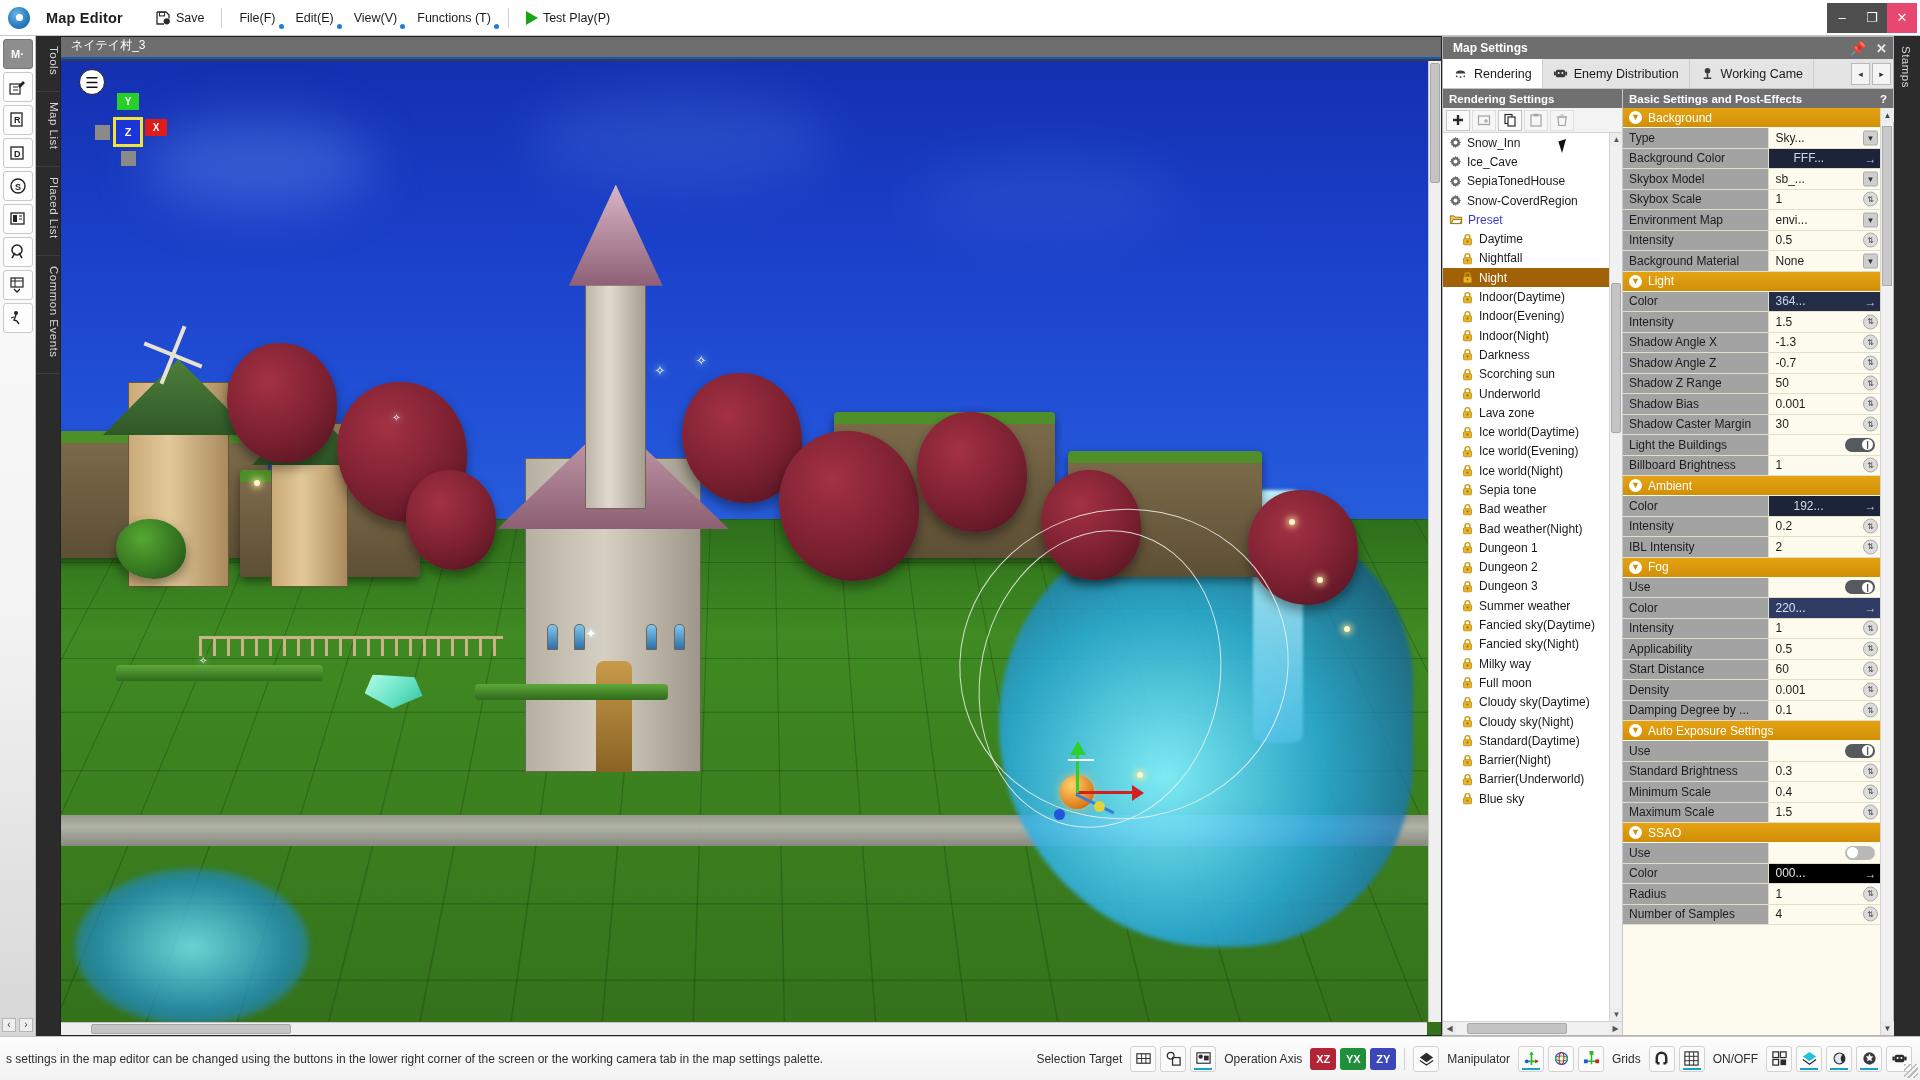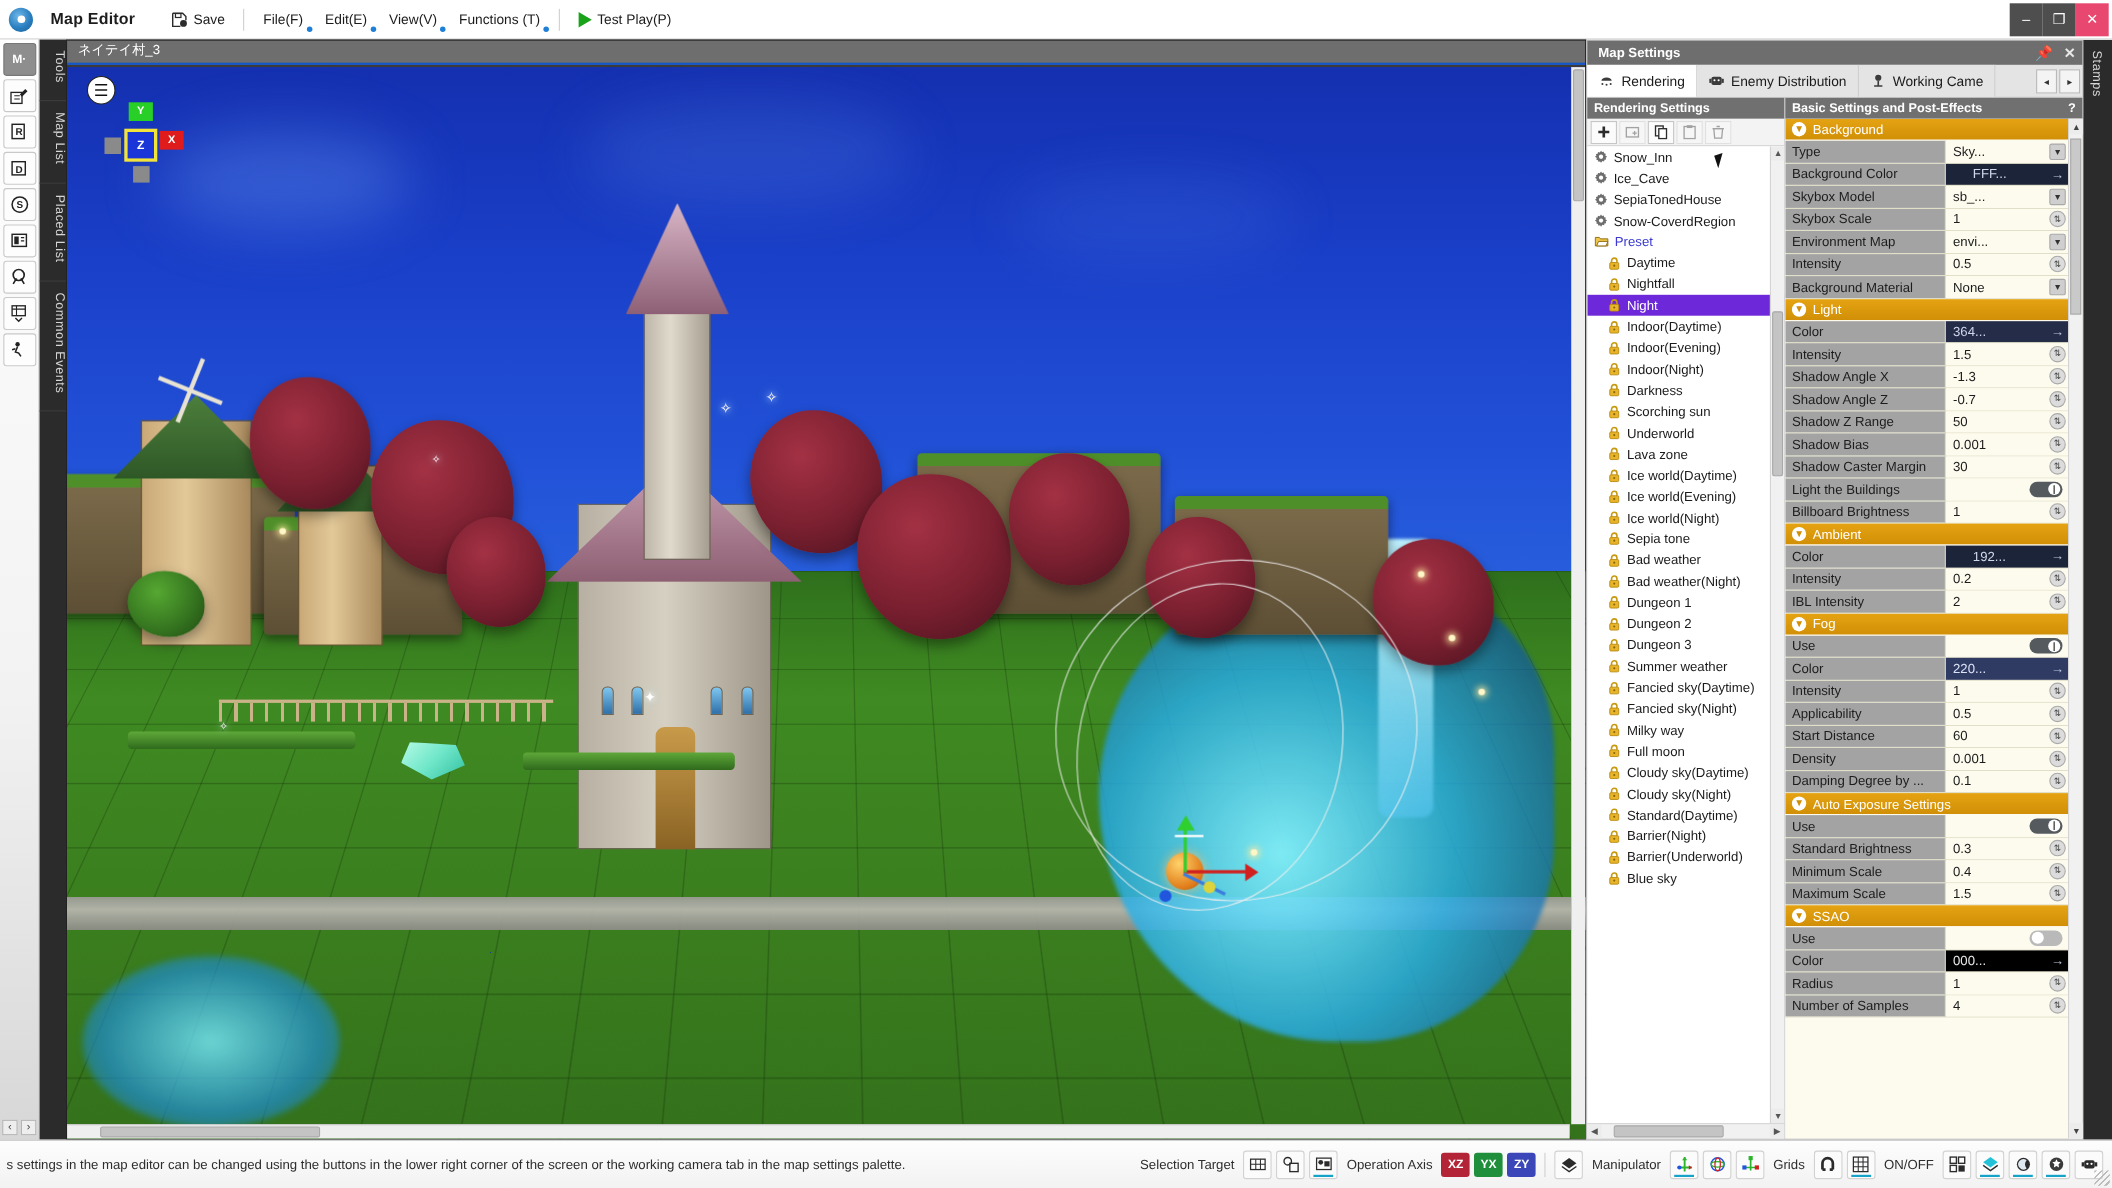--- a/index.html
+++ b/index.html
@@ -350,21 +350,21 @@
   .tt-btn.dis { opacity: .4; }
   .tree-list {
     flex: 1; background: #ffffff; overflow: hidden; position: relative;
     font-size: 12px; color: #1a1a1a;
   }
   .tr-item {
     height: 19.3px; display: flex; align-items: center; gap: 5px;
     padding-left: 6px; white-space: nowrap; overflow: hidden;
   }
   .tr-item.ind { padding-left: 18px; }
-  .tr-item.sel { background: #6d28d9; color: #ffffff; }
+  .tr-item.sel { background: #a16207; color: #ffffff; }
   .tr-item.folder { color: #3a3ad0; }
   .ico-gear, .ico-lock, .ico-folder { flex: 0 0 auto; display: block; }
   .tree-vscroll {
     position: absolute; right: 0; top: 0; bottom: 0; width: 13px;
     background: #f1f1f1; border-left: 1px solid #d4d4d4;
   }
   .tree-hscroll {
     height: 14px; background: #f1f1f1; border-top: 1px solid #d4d4d4; position: relative;
   }
   .sc-arrow {

